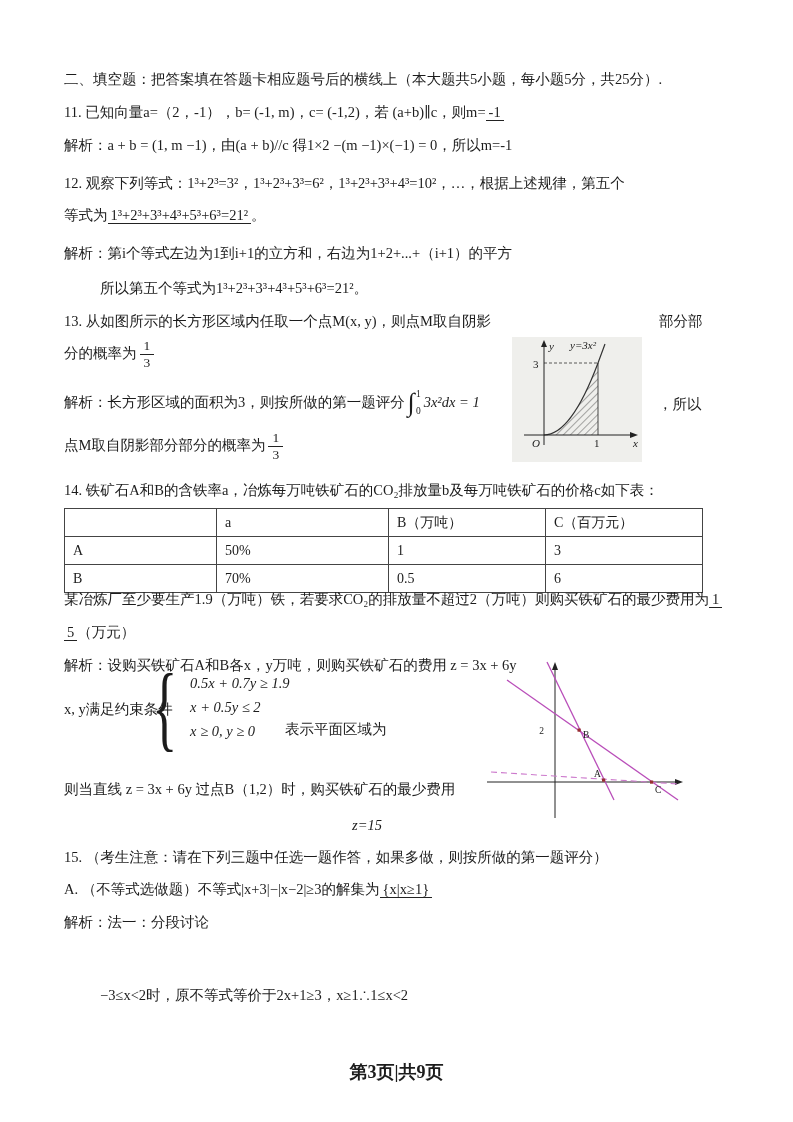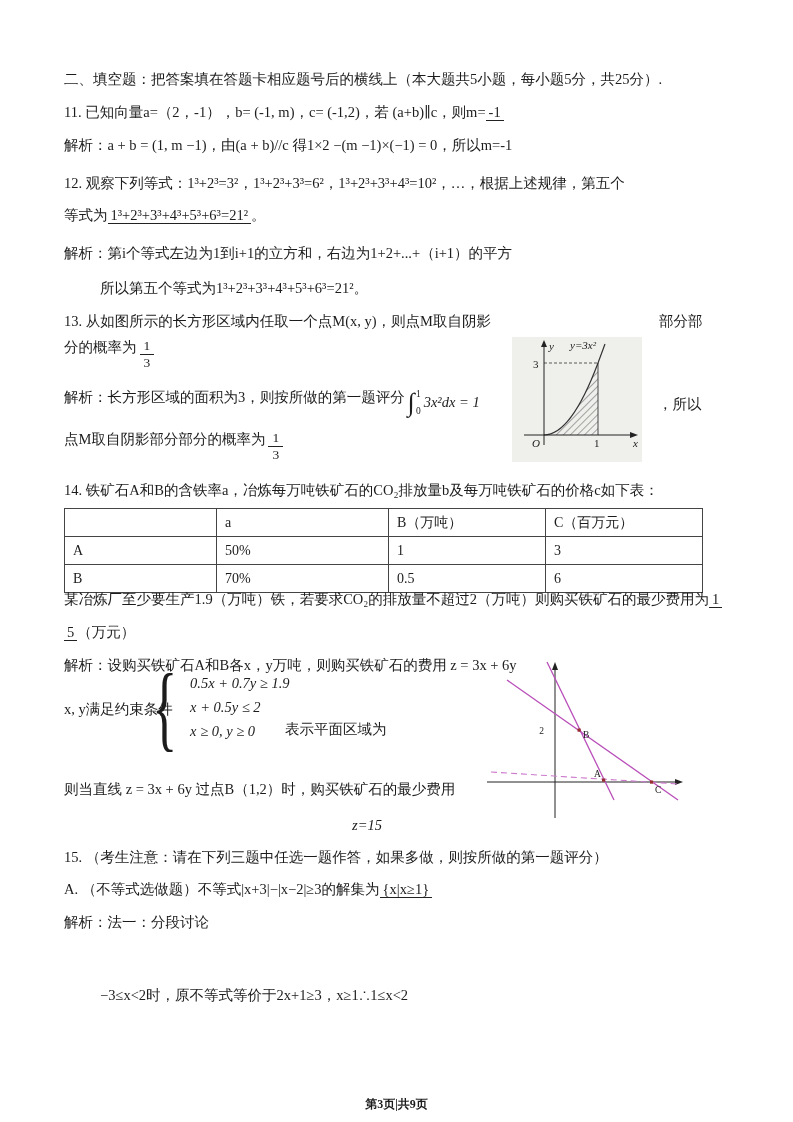--- a/index.html
+++ b/index.html
@@ -1,39 +1,39 @@
 <!DOCTYPE html>
 <html><head>
 <meta charset="utf-8">
 <style>
   html,body{margin:0;padding:0}
   body{width:793px;height:1122px;position:relative;background:#ffffff;
        font-family:"Liberation Serif","DejaVu Serif",serif;color:#1c1c1c;overflow:hidden}
   .page{position:absolute;inset:0}
   .line{position:absolute;font-size:14.5px;white-space:nowrap;line-height:1.35}
-  .flexline{display:flex;align-items:flex-start}
+  .flexline{display:flex;align-items:center}
   .math{font-style:italic}
   .ans{border-bottom:1px solid #222;padding:0 3px}
   .frac{display:inline-block;text-align:center;vertical-align:middle;font-size:13.5px;line-height:1.15;margin:0 3px;font-style:normal}
   .frac .num{display:block;border-bottom:1px solid #222;padding:0 4px}
   .frac .den{display:block}
   .integral{display:inline-flex;align-items:center;margin:0 3px;font-style:normal}
   .int-sign{font-size:26px;line-height:1;font-style:italic}
   .int-lims{display:inline-flex;flex-direction:column;justify-content:space-between;height:30px;font-size:9.5px;margin:0 3px 0 1px}
   .int-body{font-style:italic}
   .brace-row{position:absolute;display:flex;align-items:center}
   .brace{font-size:96px;line-height:.9;display:inline-block;transform:scaleX(.55);transform-origin:left center;font-weight:300;margin-right:-8px}
   .constraints{display:flex;flex-direction:column;gap:7px;font-size:14.5px;font-style:italic}
   table.ore-table{position:absolute;left:64px;top:508px;border-collapse:collapse;table-layout:fixed;font-size:14px}
   table.ore-table td{border:1px solid #444;height:25px;padding:1px 8px;vertical-align:middle;overflow:hidden}
   .fig1{position:absolute;left:512px;top:337px}
   .fig2{position:absolute;left:483px;top:660px}
   .fig-label{font-size:11px;font-style:italic;fill:#222;font-family:"Liberation Serif","DejaVu Serif",serif}
   .fig-label-sm{font-size:9.5px;font-style:italic;fill:#222;font-family:"Liberation Serif","DejaVu Serif",serif}
-  .footer{position:absolute;left:0;top:1096px;width:100%;text-align:center;font-weight:bold;font-size:12px}
+  .footer{position:absolute;left:0;top:1060px;width:100%;text-align:center;font-weight:bold;font-size:18px}
 </style>
 </head>
 <body>
 
 <div class="page">
 
   <div class="line" style="left:64px;top:70px">二、填空题：把答案填在答题卡相应题号后的横线上（本大题共5小题，每小题5分，共25分）.</div>
 
   <div class="line" style="left:64px;top:103px">
     <span>11. 已知向量a=（2，-1），b= (-1, m)，c= (-1,2)，若 (a+b)∥c，则m=</span><span class="ans">-1</span>

